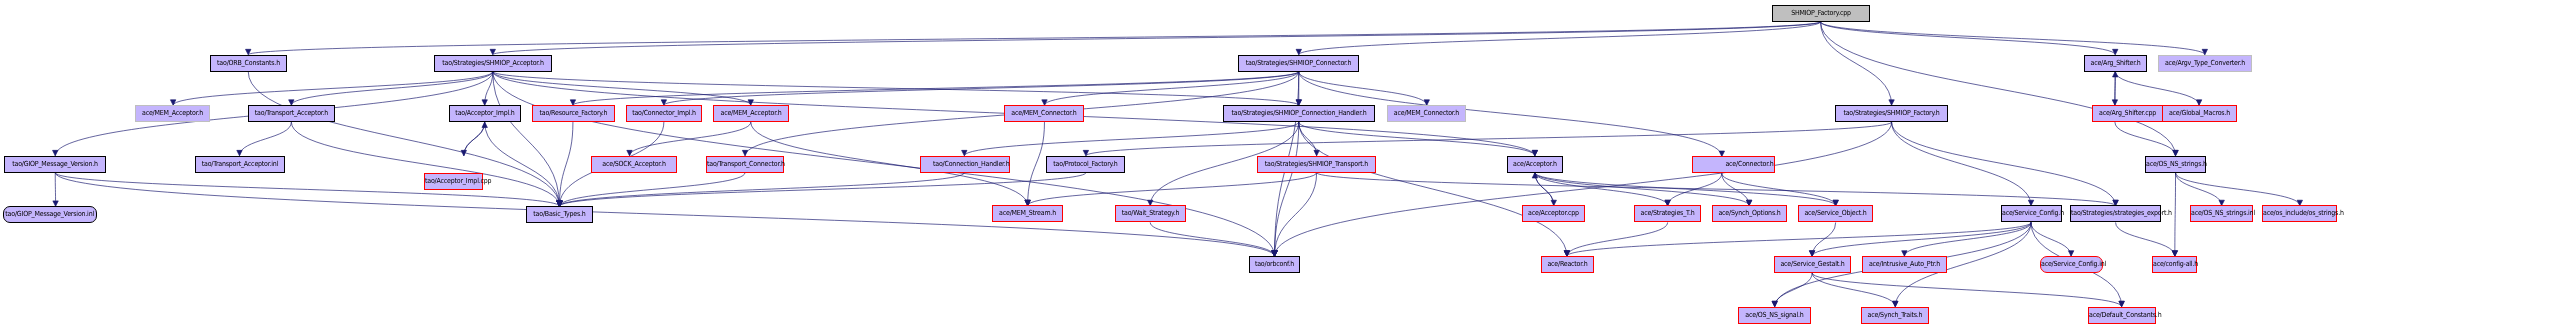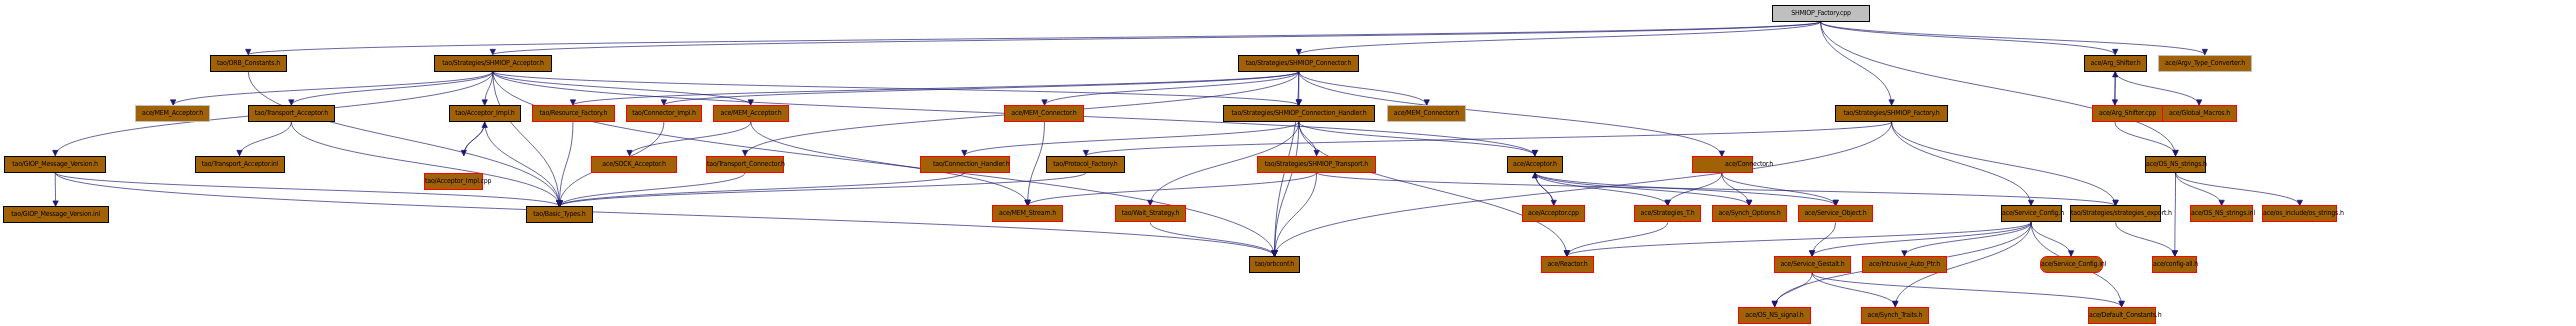--- a/index.html
+++ b/index.html
@@ -1,19 +1,19 @@
 <!DOCTYPE html>
 <html style="font-size:10.8px"><head>
   <meta charset="utf-8">
   <style>
     html, body { margin: 0; padding: 0; background: #ffffff; }
     body { width: 2576px; height: 327px; position: relative; overflow: hidden;
            font-family: "DejaVu Sans Condensed", "DejaVu Sans", sans-serif; }
     #graph { position: absolute; left: 0; top: 0; }
-    .node { position: absolute; box-sizing: border-box; background: #a16207;
+    .node { position: absolute; box-sizing: border-box; background: #c4b5fd;
             border: 0.7px solid #000000; height: 17px; line-height: 15.5px;
             font-size: 7px; color: #000000; text-align: center; white-space: nowrap;
             letter-spacing: -0.2px; cursor: pointer; }
     .node.red { border-color: #ff0000; }
     .node.gray { border-color: #bfbfbf; }
     .node.root { background: #bfbfbf; }
     svg path.edge { fill: none; stroke: #191970; stroke-width: 1; }
     svg polygon.arrow { fill: #191970; stroke: #191970; }
   </style>
 </head>
@@ -188,21 +188,21 @@
     <polygon points="3149.5,455 3145.5,447 3153.5,447" class="arrow"></polygon>
   </svg>
 <div id="nodes">
     <div class="node root" style="left: 1772px; top: 4.7px; width: 98px;">SHMIOP_Factory.cpp</div>
     <div class="node " style="left: 210px; top: 55px; width: 77px;">tao/ORB_Constants.h</div>
     <div class="node " style="left: 434px; top: 55px; width: 118px;">tao/Strategies/SHMIOP_Acceptor.h</div>
     <div class="node " style="left: 1238px; top: 55px; width: 121px;">tao/Strategies/SHMIOP_Connector.h</div>
     <div class="node " style="left: 2084px; top: 55px; width: 63px;">ace/Arg_Shifter.h</div>
     <div class="node gray" style="left: 2158px; top: 55px; width: 94px;">ace/Argv_Type_Converter.h</div>
     <div class="node " style="left: 4px; top: 156px; width: 102px;">tao/GIOP_Message_Version.h</div>
-    <div class="node " style="left: 2.7px; top: 206px; width: 106px;">tao/GIOP_Message_Version.inl</div>
+    <div class="node " style="left: 2.7px; top: 206px; width: 94px; border-radius: 7px;">tao/GIOP_Message_Version.inl</div>
     <div class="node gray" style="left: 135px; top: 105px; width: 75px;">ace/MEM_Acceptor.h</div>
     <div class="node " style="left: 248px; top: 105px; width: 87px;">tao/Transport_Acceptor.h</div>
     <div class="node " style="left: 195px; top: 156px; width: 90px;">tao/Transport_Acceptor.inl</div>
     <div class="node " style="left: 449px; top: 105px; width: 72px;">tao/Acceptor_Impl.h</div>
     <div class="node red" style="left: 424px; top: 156px; width: 59px; margin-top: 17px;">tao/Acceptor_Impl.cpp</div>
     <div class="node red" style="left: 532px; top: 105px; width: 83px;">tao/Resource_Factory.h</div>
     <div class="node red" style="left: 626px; top: 105px; width: 76px;">tao/Connector_Impl.h</div>
     <div class="node red" style="left: 713px; top: 105px; width: 76px;">ace/MEM_Acceptor.h</div>
     <div class="node red" style="left: 591px; top: 156px; width: 86px;">ace/SOCK_Acceptor.h</div>
     <div class="node red" style="left: 706px; top: 156px; width: 78px;">tao/Transport_Connector.h</div>
@@ -212,21 +212,21 @@
     <div class="node gray" style="left: 1387px; top: 105px; width: 79px;">ace/MEM_Connector.h</div>
     <div class="node red" style="left: 920px; top: 156px; width: 90px; padding-left: 12px;">tao/Connection_Handler.h</div>
     <div class="node " style="left: 1046px; top: 156px; width: 79px;">tao/Protocol_Factory.h</div>
     <div class="node red" style="left: 1257px; top: 156px; width: 119px;">tao/Strategies/SHMIOP_Transport.h</div>
     <div class="node " style="left: 1507px; top: 156px; width: 56px;">ace/Acceptor.h</div>
     <div class="node red" style="left: 1522px; top: 205px; width: 63px;">ace/Acceptor.cpp</div>
     <div class="node red" style="left: 992px; top: 205px; width: 71px;">ace/MEM_Stream.h</div>
     <div class="node red" style="left: 1115px; top: 205px; width: 71px;">tao/Wait_Strategy.h</div>
     <div class="node " style="left: 1249px; top: 256px; width: 51px;">tao/orbconf.h</div>
     <div class="node red" style="left: 1541px; top: 256px; width: 53px;">ace/Reactor.h</div>
-    <div class="node red" style="left: 1692px; top: 156px; width: 61px; padding-left: 32px;">ace/Connector.h</div>
+    <div class="node red" style="left: 1692px; top: 156px; width: 83px; padding-left: 32px;">ace/Connector.h</div>
     <div class="node red" style="left: 1634px; top: 205px; width: 67px;">ace/Strategies_T.h</div>
     <div class="node red" style="left: 1712px; top: 205px; width: 75px;">ace/Synch_Options.h</div>
     <div class="node red" style="left: 1798px; top: 205px; width: 75px;">ace/Service_Object.h</div>
     <div class="node " style="left: 1835px; top: 105px; width: 113px;">tao/Strategies/SHMIOP_Factory.h</div>
     <div class="node red" style="left: 2080px; top: 105px; width: 71px; margin-left: 12px;">ace/Arg_Shifter.cpp</div>
     <div class="node red" style="left: 2162px; top: 105px; width: 75px;">ace/Global_Macros.h</div>
     <div class="node " style="left: 2001px; top: 205px; width: 61px;">ace/Service_Config.h</div>
     <div class="node " style="left: 2070px; top: 205px; width: 91px;">tao/Strategies/strategies_export.h</div>
     <div class="node " style="left: 2145px; top: 156px; width: 61px;">ace/OS_NS_strings.h</div>
     <div class="node red" style="left: 2190px; top: 205px; width: 63px;">ace/OS_NS_strings.inl</div>

